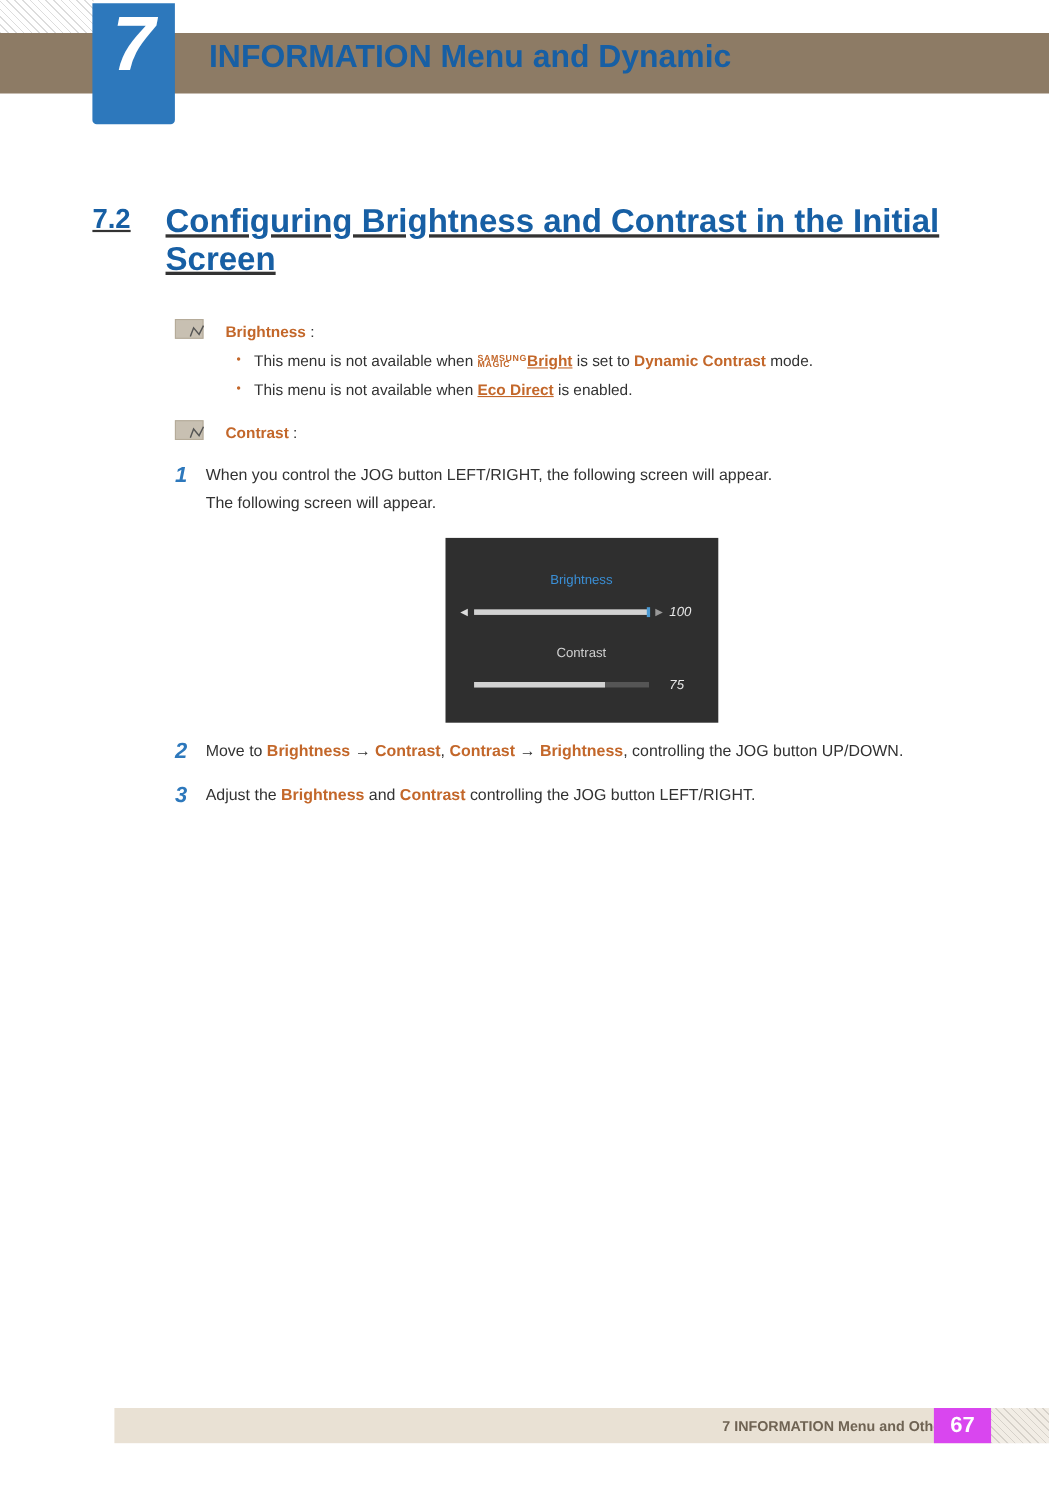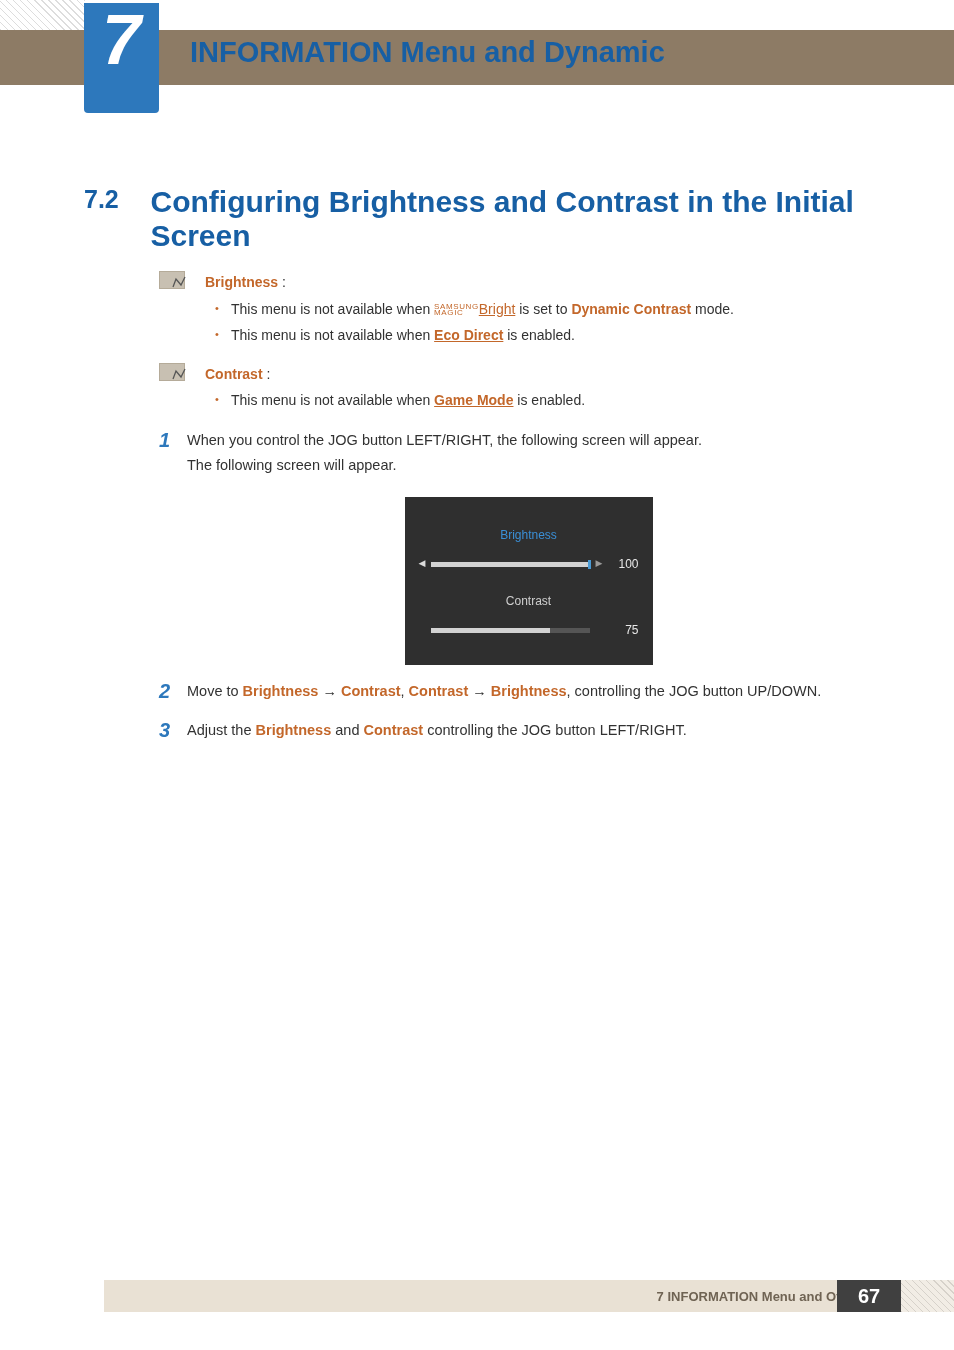--- a/index.html
+++ b/index.html
@@ -53,21 +53,21 @@
     font-size: 29px;
     font-weight: bold;
     color: #175fa4;
   }
   .content {
     position: absolute;
     top: 185px;
     left: 84px;
     right: 84px;
   }
-  .section-row { display: flex; margin-bottom: 16px; }
+  .section-row { display: flex; margin-bottom: 35px; text-decoration: underline; }
   .section-num {
     width: 75px;
     font-size: 25px;
     font-weight: bold;
     color: #175fa4;
   }
   .section-title {
     font-size: 30px;
     font-weight: bold;
     color: #175fa4;
@@ -86,21 +86,21 @@
     border: 1px solid #b5ab99;
     position: relative;
     flex-shrink: 0;
     margin-right: 20px;
     margin-top: 2px;
   }
   .note-icon svg { position: absolute; bottom: -2px; right: -2px; }
   .note-body { flex: 1; font-size: 14px; line-height: 1.9; }
   .hl { color: #c3672a; font-weight: bold; }
   .link { color: #c3672a; font-weight: bold; text-decoration: underline; }
-  .magic { color: #c3672a; font-weight: normal; }
+  .magic { color: #c3672a; font-weight: bold; }
   .magic-pre { font-size: 8px; letter-spacing: 0.6px; line-height:0.8; display:inline-block; vertical-align:middle; }
   .magic-main { text-decoration: underline; }
   ul.bullets { list-style: none; padding-left: 26px; }
   ul.bullets li { position: relative; }
   ul.bullets li::before {
     content: "•";
     color: #c3672a;
     position: absolute;
     left: -16px;
     font-size: 11px;
@@ -121,21 +121,21 @@
     width: 248px;
     background: #2f2f2f;
     margin: 18px auto 0;
     padding: 28px 14px 24px;
     color: #dcdcdc;
     font-size: 12px;
   }
   .osd-title-active { color: #3a8fd6; text-align: center; font-size: 12px; margin-bottom: 8px; }
   .osd-title { color: #cfcfcf; text-align: center; font-size: 12px; margin-bottom: 8px; margin-top: 16px; }
   .osd-row { display: flex; align-items: center; gap: 6px; }
-  .osd-val { width: 30px; text-align: right; color: #e8e8e8; }
+  .osd-val { width: 30px; color: #e8e8e8; font-style: italic; }
   .arrow { color: #999; font-size: 9px; }
   .arrow.active { color: #ddd; }
   .bar-track {
     flex: 1;
     height: 5px;
     background: #555;
     position: relative;
   }
   .bar-fill {
     position: absolute;
@@ -160,22 +160,22 @@
     justify-content: flex-end;
     padding-right: 26px;
     font-size: 13px;
     font-weight: bold;
     color: #6f6353;
   }
   .page-badge {
     position: absolute;
     bottom: 38px;
     right: 53px;
-    width: 64px; height: 32px;
-    background: #404040;
+    width: 52px; height: 32px;
+    background: #d946ef;
     color: #fff;
     font-size: 20px;
     font-weight: bold;
     display: flex;
     align-items: center;
     justify-content: center;
   }
   .hatch2 {
     position: absolute;
     bottom: 38px; right: 0;
@@ -223,23 +223,20 @@
 
     <div class="note-block">
       <div class="note-icon">
         <svg width="14" height="14" viewBox="0 0 14 14">
             <path d="M1 11 L4 3 L9 9 L13 1" stroke="#555" stroke-width="1.3" fill="none"></path>
           </svg>
       </div>
       <div class="note-body">
         <div><span class="hl">Contrast</span><span> :</span></div>
         <ul class="bullets">
-          <li>
-            <span>This menu is not available when </span><a class="link">Game Mode</a><span> is enabled.</span>
-          </li>
         </ul>
       </div>
     </div>
 
     <div class="step">
       <div class="step-num">1</div>
       <div class="step-body">
         <div>When you control the JOG button LEFT/RIGHT, the following screen will appear.</div>
         <div>The following screen will appear.</div>
 

